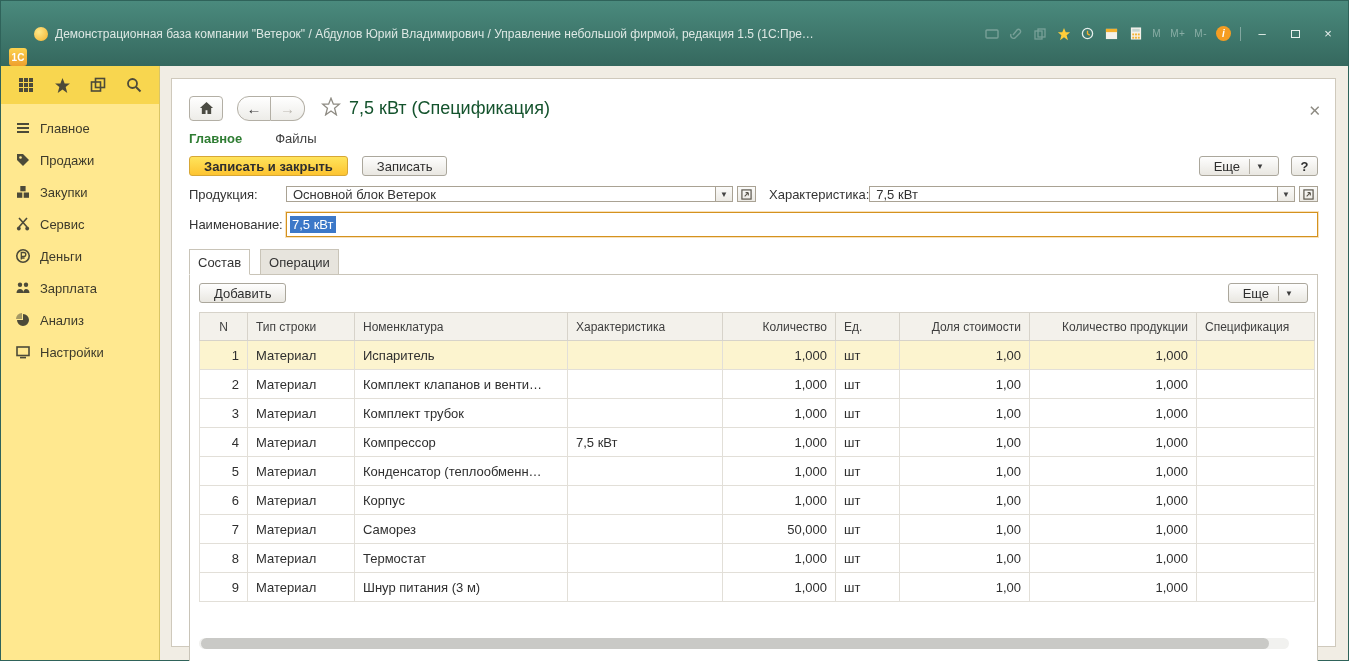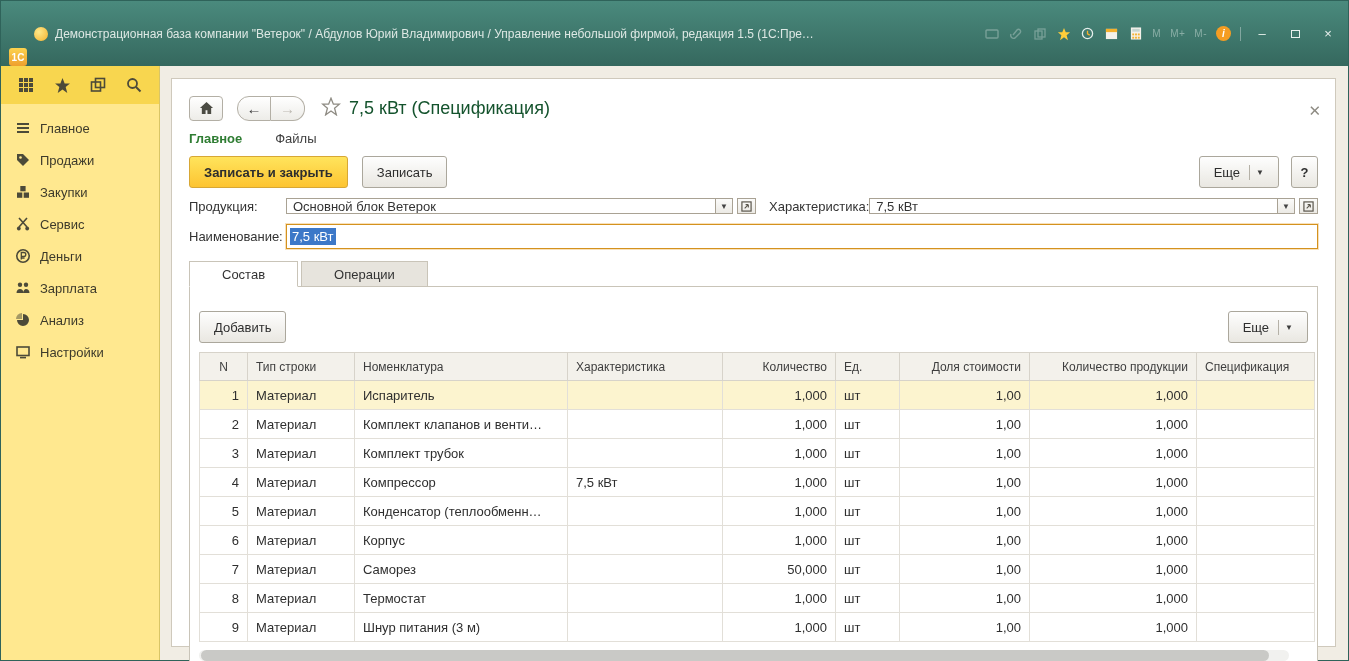--- a/index.html
+++ b/index.html
@@ -45,21 +45,21 @@
   .page-title { font-size:18px; color:#14532d; white-space:nowrap; }
   .form-close { position:absolute; top:24px; right:14px; color:#8e8b83; font-size:15px; line-height:1; cursor:default; }
 
   
   .page-tabs { display:flex; gap:33px; margin-top:8px; font-size:13px; }
   .ptab { color:#3f3f3f; }
   .ptab.active { color:#2f7d33; font-weight:bold; }
 
   
   .cmd-row { display:flex; align-items:center; gap:14px; margin-top:10px; }
-  .btn { height:32px; border:1px solid #aba79c; border-radius:3px; background:linear-gradient(#fefefe,#e9e7e1); font-size:13px; color:#2e2e2e; display:inline-flex; align-items:center; padding:0 14px; white-space:nowrap; }
+  .btn { height:20px; border:1px solid #aba79c; border-radius:3px; background:linear-gradient(#fefefe,#e9e7e1); font-size:13px; color:#2e2e2e; display:inline-flex; align-items:center; padding:0 14px; white-space:nowrap; }
   .btn.gold { background:linear-gradient(#ffe45c,#fdc431); border-color:#d7a735; font-weight:bold; }
   .btn .bdiv { width:1px; height:15px; background:#b5b1a7; margin:0 6px 0 9px; }
   .btn .caret { font-size:8px; color:#3c3c3c; }
   .cmd-right { margin-left:auto; display:flex; gap:12px; }
   .btn.square { width:27px; padding:0; justify-content:center; font-weight:bold; }
 
   
   .form-row { display:flex; align-items:center; margin-top:10px; font-size:13px; color:#333; }
   .form-label { flex:0 0 97px; }
   .form-label2 { flex:0 0 100px; margin-left:13px; }
@@ -67,23 +67,23 @@
   .fld-box { border:1px solid #a9a294; background:#fff; display:flex; align-items:center; padding:0 6px; overflow:hidden; white-space:nowrap; }
   .w430 { width:430px; }
   .grow { flex:1; min-width:0; }
   .fld-arrow { width:17px; border:1px solid #a9a294; border-left:none; background:linear-gradient(#fbfbfa,#eceae5); display:flex; align-items:center; justify-content:center; font-size:8px; color:#444; }
   .fld-open { width:19px; margin-left:4px; border:1px solid #a9a294; background:linear-gradient(#fbfbfa,#eceae5); display:flex; align-items:center; justify-content:center; }
   .name-input { flex:1; height:25px; border:1px solid #d4921e; box-shadow:0 0 0 1px rgba(235,170,60,.35); background:#fff; display:flex; align-items:center; padding:0 3px; }
   .sel { background:#3c78c8; color:#fff; padding:1px 2px; }
 
   
   .tabstrip { display:flex; margin-top:12px; position:relative; z-index:2; }
-  .tab { height:26px; padding:0 32px; display:flex; align-items:center; font-size:13px; color:#333; background:#e7e4dd; border:1px solid #c9c4b8; margin-right:3px; }
+  .tab { height:26px; padding:0 8px; display:flex; align-items:center; font-size:13px; color:#333; background:#e7e4dd; border:1px solid #c9c4b8; margin-right:10px; }
   .tab.active { background:#fff; border-bottom-color:#fff; }
-  .tab-panel { margin-top:-1px; border:1px solid #c9c4b8; height:388px; position:relative; padding:24px 9px; background:#fff; }
+  .tab-panel { margin-top:-1px; border:1px solid #c9c4b8; height:388px; position:relative; padding:8px 9px; background:#fff; }
   .table-toolbar { display:flex; align-items:center; }
   .tt-right { margin-left:auto; }
 
   
   .spec-table { border-collapse:collapse; table-layout:fixed; width:1115px; margin-top:9px; }
   .spec-table th { height:28px; background:#f3f1eb; border:1px solid #d7d3ca; font-weight:normal; font-size:12px; color:#3e3e3e; padding:0 8px; text-align:left; overflow:hidden; white-space:nowrap; }
   .spec-table th.num { text-align:right; }
   .spec-table th.ctr { text-align:center; }
   .spec-table td { height:29px; border:1px solid #e2dfd8; font-size:13px; color:#2f2f2f; padding:0 8px; overflow:hidden; white-space:nowrap; }
   .spec-table td.num { text-align:right; }

